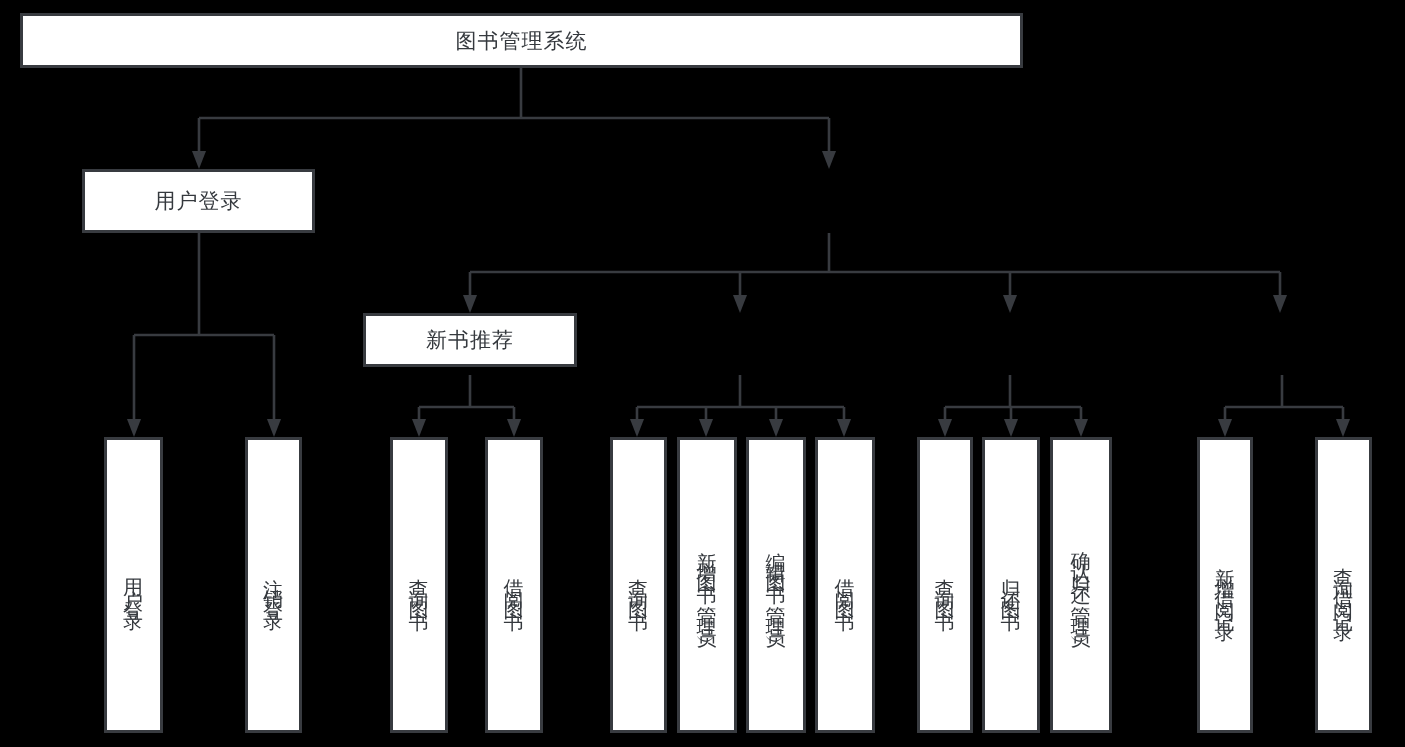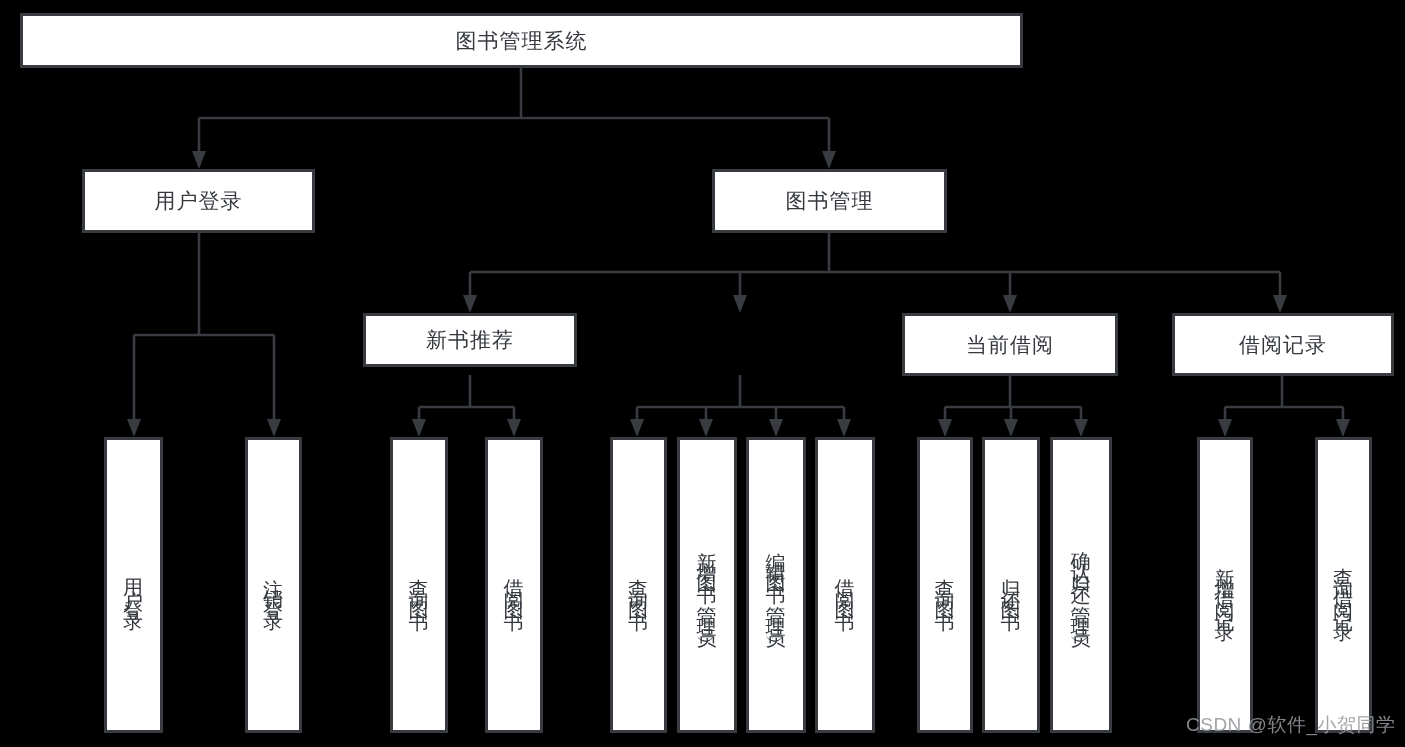--- a/index.html
+++ b/index.html
@@ -106,32 +106,23 @@
     <polygon class="arrow" points="1336,419 1350,419 1343,437"></polygon>
   </svg>
 
   <div class="node" style="left:20px; top:13px; width:1003px; height:55px;">
     <span class="h-label">图书管理系统</span>
   </div>
 
   <div class="node" style="left:82px; top:169px; width:233px; height:64px;">
     <span class="h-label">用户登录</span>
   </div>
-  <div class="node" style="left:712px; top:169px; width:235px; height:64px;">
-    <span class="h-label">图书管理</span>
-  </div>
 
   <div class="node" style="left:363px; top:313px; width:214px; height:54px;">
     <span class="h-label">新书推荐</span>
-  </div>
-  <div class="node" style="left:902px; top:313px; width:216px; height:63px;">
-    <span class="h-label">当前借阅</span>
-  </div>
-  <div class="node" style="left:1172px; top:313px; width:222px; height:63px;">
-    <span class="h-label">借阅记录</span>
   </div>
 
   <div class="node leaf" style="left:104px; top:437px; width:59px; height:296px;">
     <span class="v-label">用户登录</span>
   </div>
   <div class="node leaf" style="left:245px; top:437px; width:57px; height:296px;">
     <span class="v-label">注销登录</span>
   </div>
 
   <div class="node leaf" style="left:390px; top:437px; width:58px; height:296px;">
@@ -164,15 +155,14 @@
     <span class="v-label">确认归还（管理员）</span>
   </div>
 
   <div class="node leaf" style="left:1197px; top:437px; width:56px; height:296px;">
     <span class="v-label">新增借阅记录</span>
   </div>
   <div class="node leaf" style="left:1315px; top:437px; width:57px; height:296px;">
     <span class="v-label">查询借阅记录</span>
   </div>
 
-  <div class="watermark">CSDN @软件_小贺同学</div>
 
 </div>
 
 </body></html>

